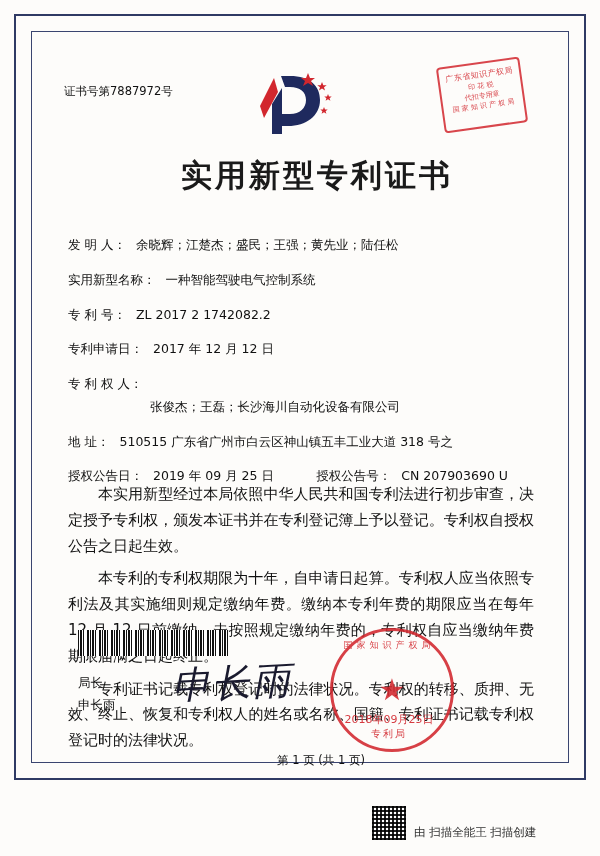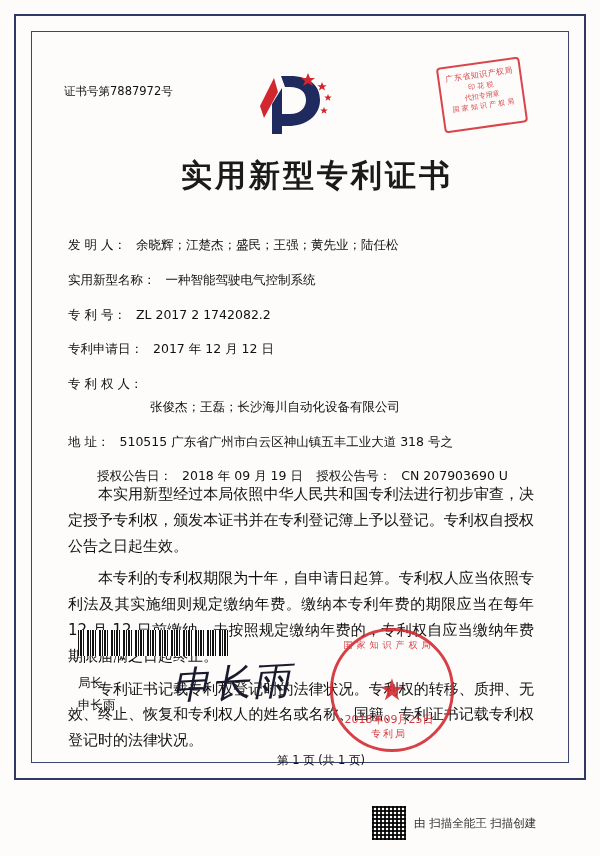--- a/index.html
+++ b/index.html
@@ -124,21 +124,21 @@
     flex: 1 1 auto;
   }
   .field-sub {
     margin-left: 82px;
   }
   .two-col {
     display: flex;
     justify-content: space-between;
     align-items: flex-start;
   }
-  .two-col .left { display: flex; margin-left: 29px; }
+  .two-col .left { display: flex; }
   .two-col .right { display: flex; }
 
   
   .body-text {
     position: absolute;
     left: 68px; top: 482px;
     width: 466px;
     font-size: 15px;
     line-height: 1.72;
     color: #111;
@@ -216,21 +216,21 @@
     font-size: 11.5px;
     color: #111;
     padding-left: 21px;
   }
 
   
   .qr-strip {
     position: absolute;
     left: 372px; top: 806px;
     display: flex;
-    align-items: center;
+    align-items: flex-end;
     gap: 8px;
   }
   .qr {
     width: 34px; height: 34px;
     background:
       repeating-linear-gradient(to right, #222 0 2px, #fff 2px 4px),
       repeating-linear-gradient(to bottom, #222 0 2px, #fff 2px 4px);
     background-blend-mode: multiply;
   }
   .qr-text {
@@ -304,21 +304,21 @@
     <div class="field-sub" style="margin-bottom:16px;">张俊杰；王磊；长沙海川自动化设备有限公司</div>
 
     <div class="field-row">
       <span class="field-label">地 址：</span>
       <span class="field-value">510515 广东省广州市白云区神山镇五丰工业大道 318 号之</span>
     </div>
 
     <div class="field-row two-col">
       <span class="left">
         <span class="field-label">授权公告日：</span>
-        <span class="field-value">2018 年 09 月 19 日</span>
+        <span class="field-value">2019 年 09 月 25 日</span>
       </span>
       <span class="right" style="margin-right:30px;">
         <span class="field-label">授权公告号：</span>
         <span class="field-value">CN 207903690 U</span>
       </span>
     </div>
   </div>
 
   <div class="body-text">
     <p>本实用新型经过本局依照中华人民共和国专利法进行初步审查，决定授予专利权，颁发本证书并在专利登记簿上予以登记。专利权自授权公告之日起生效。</p>

